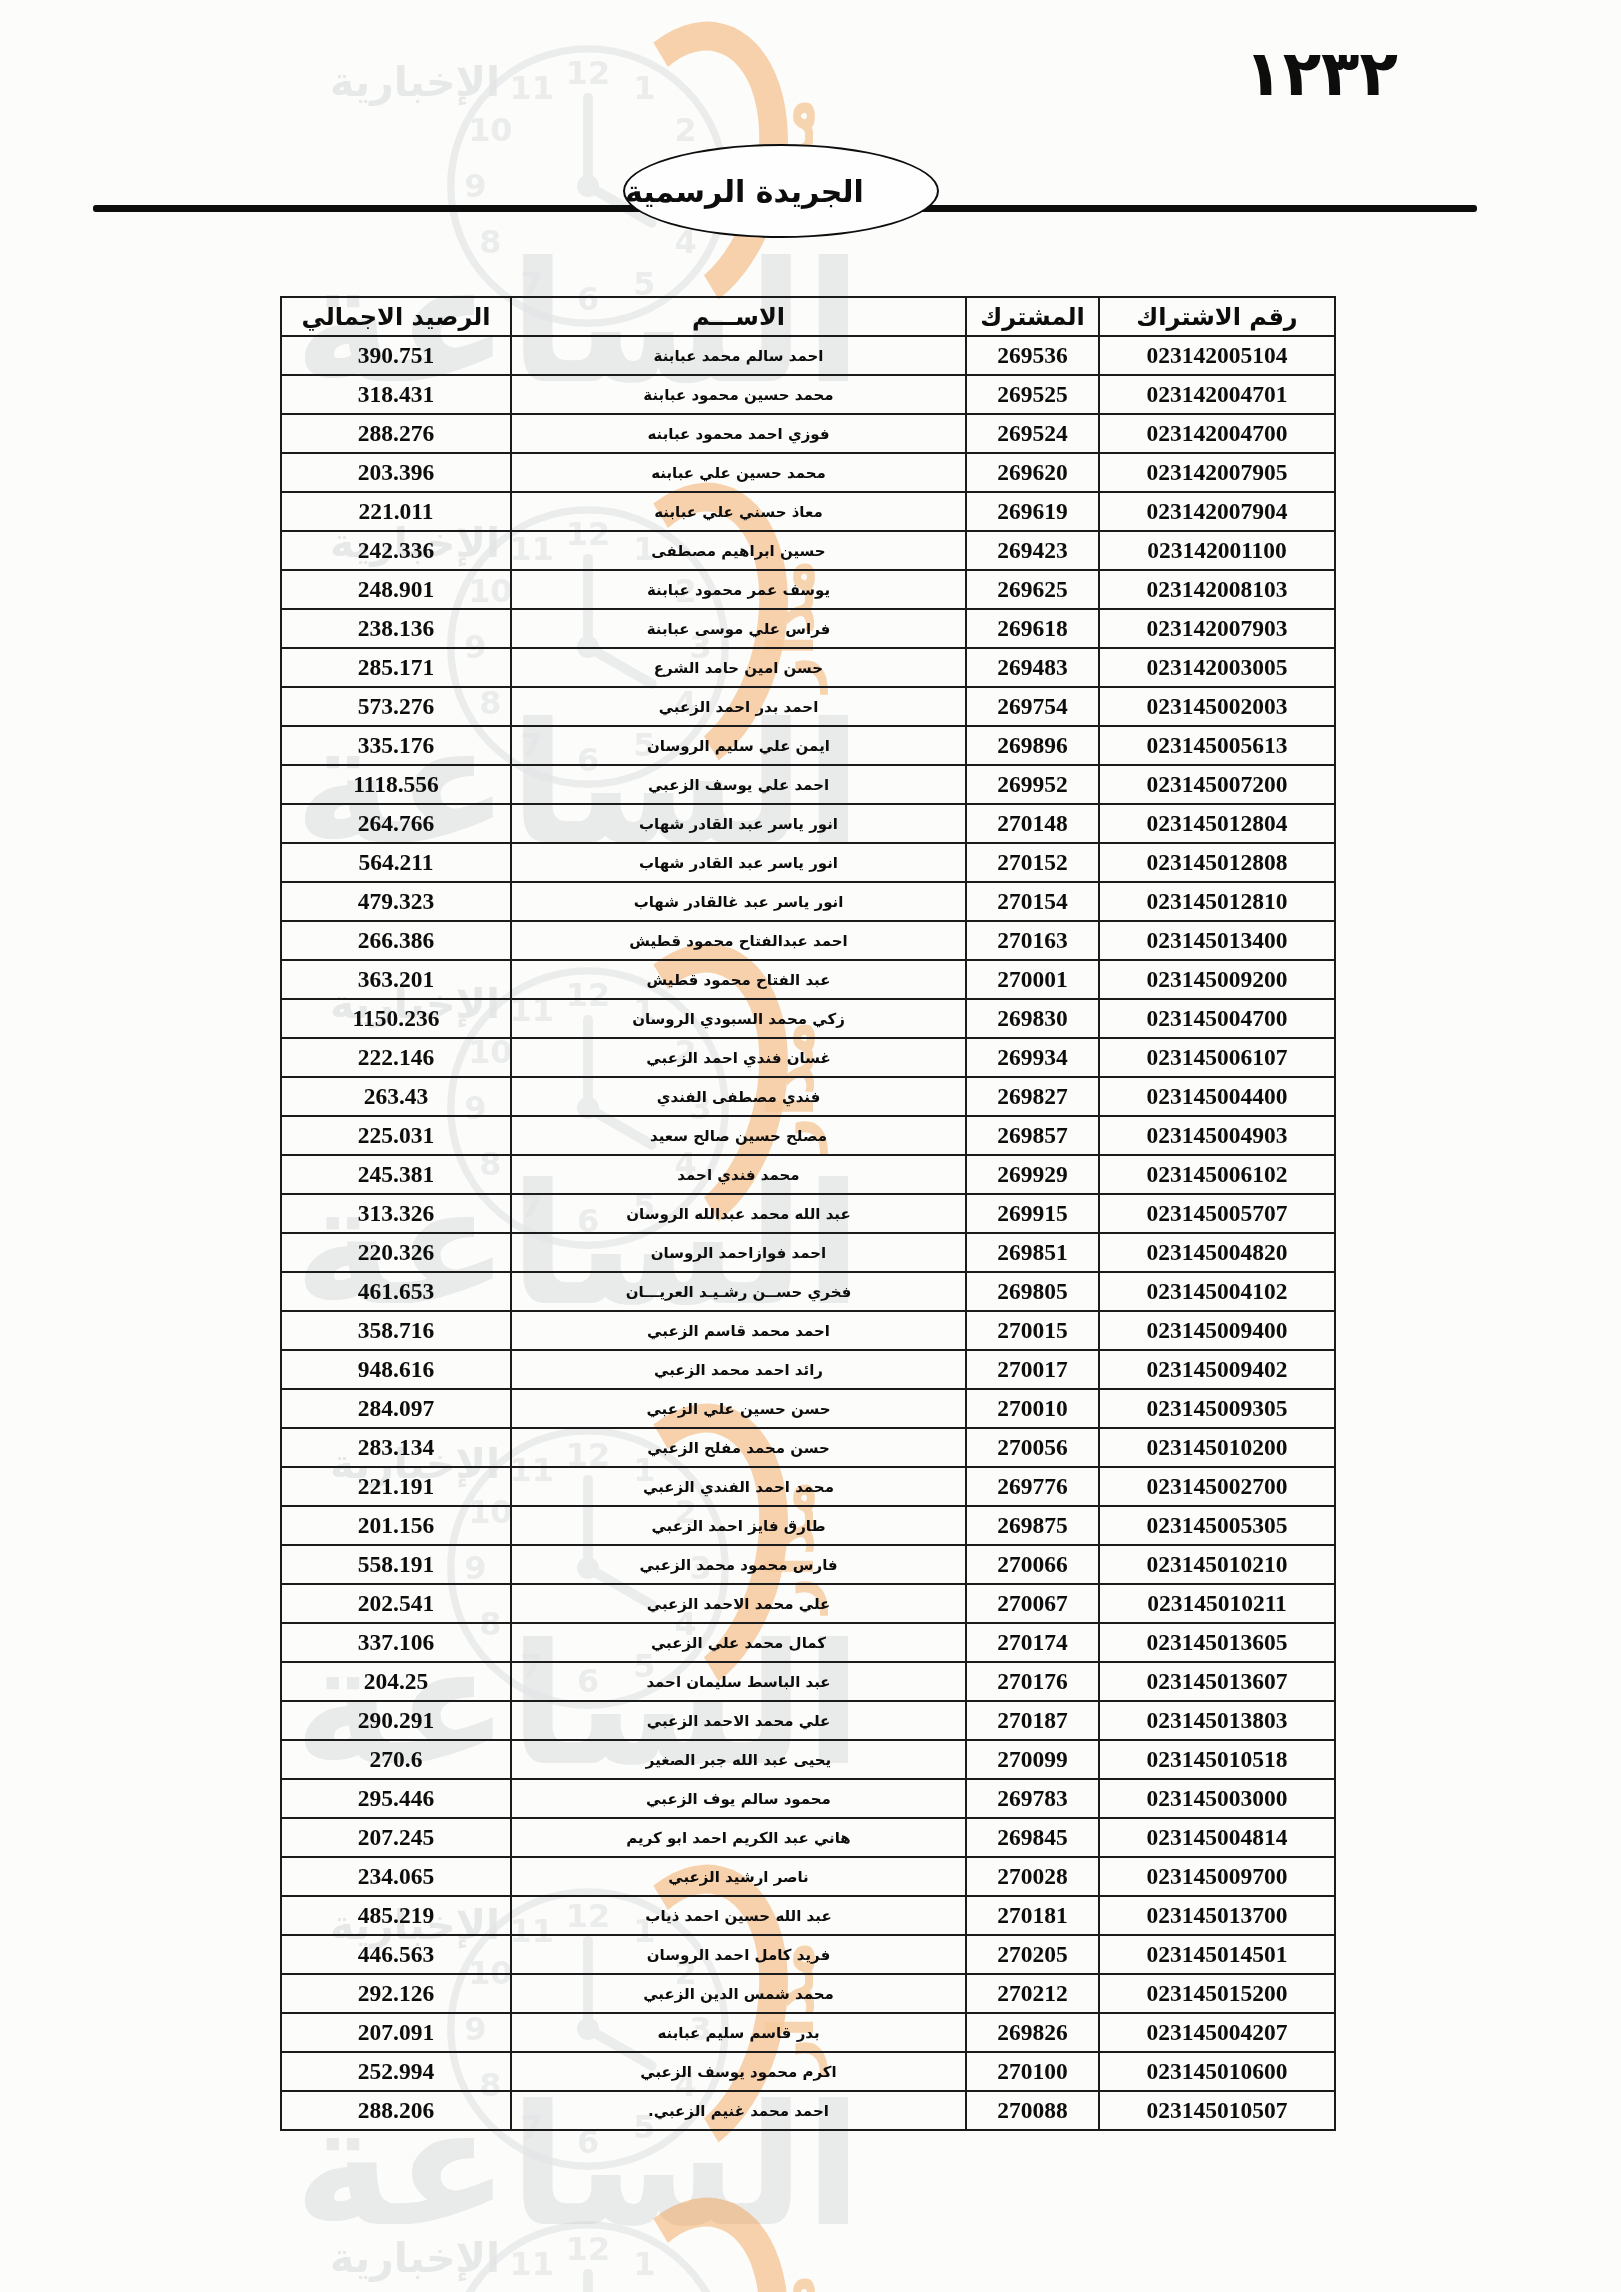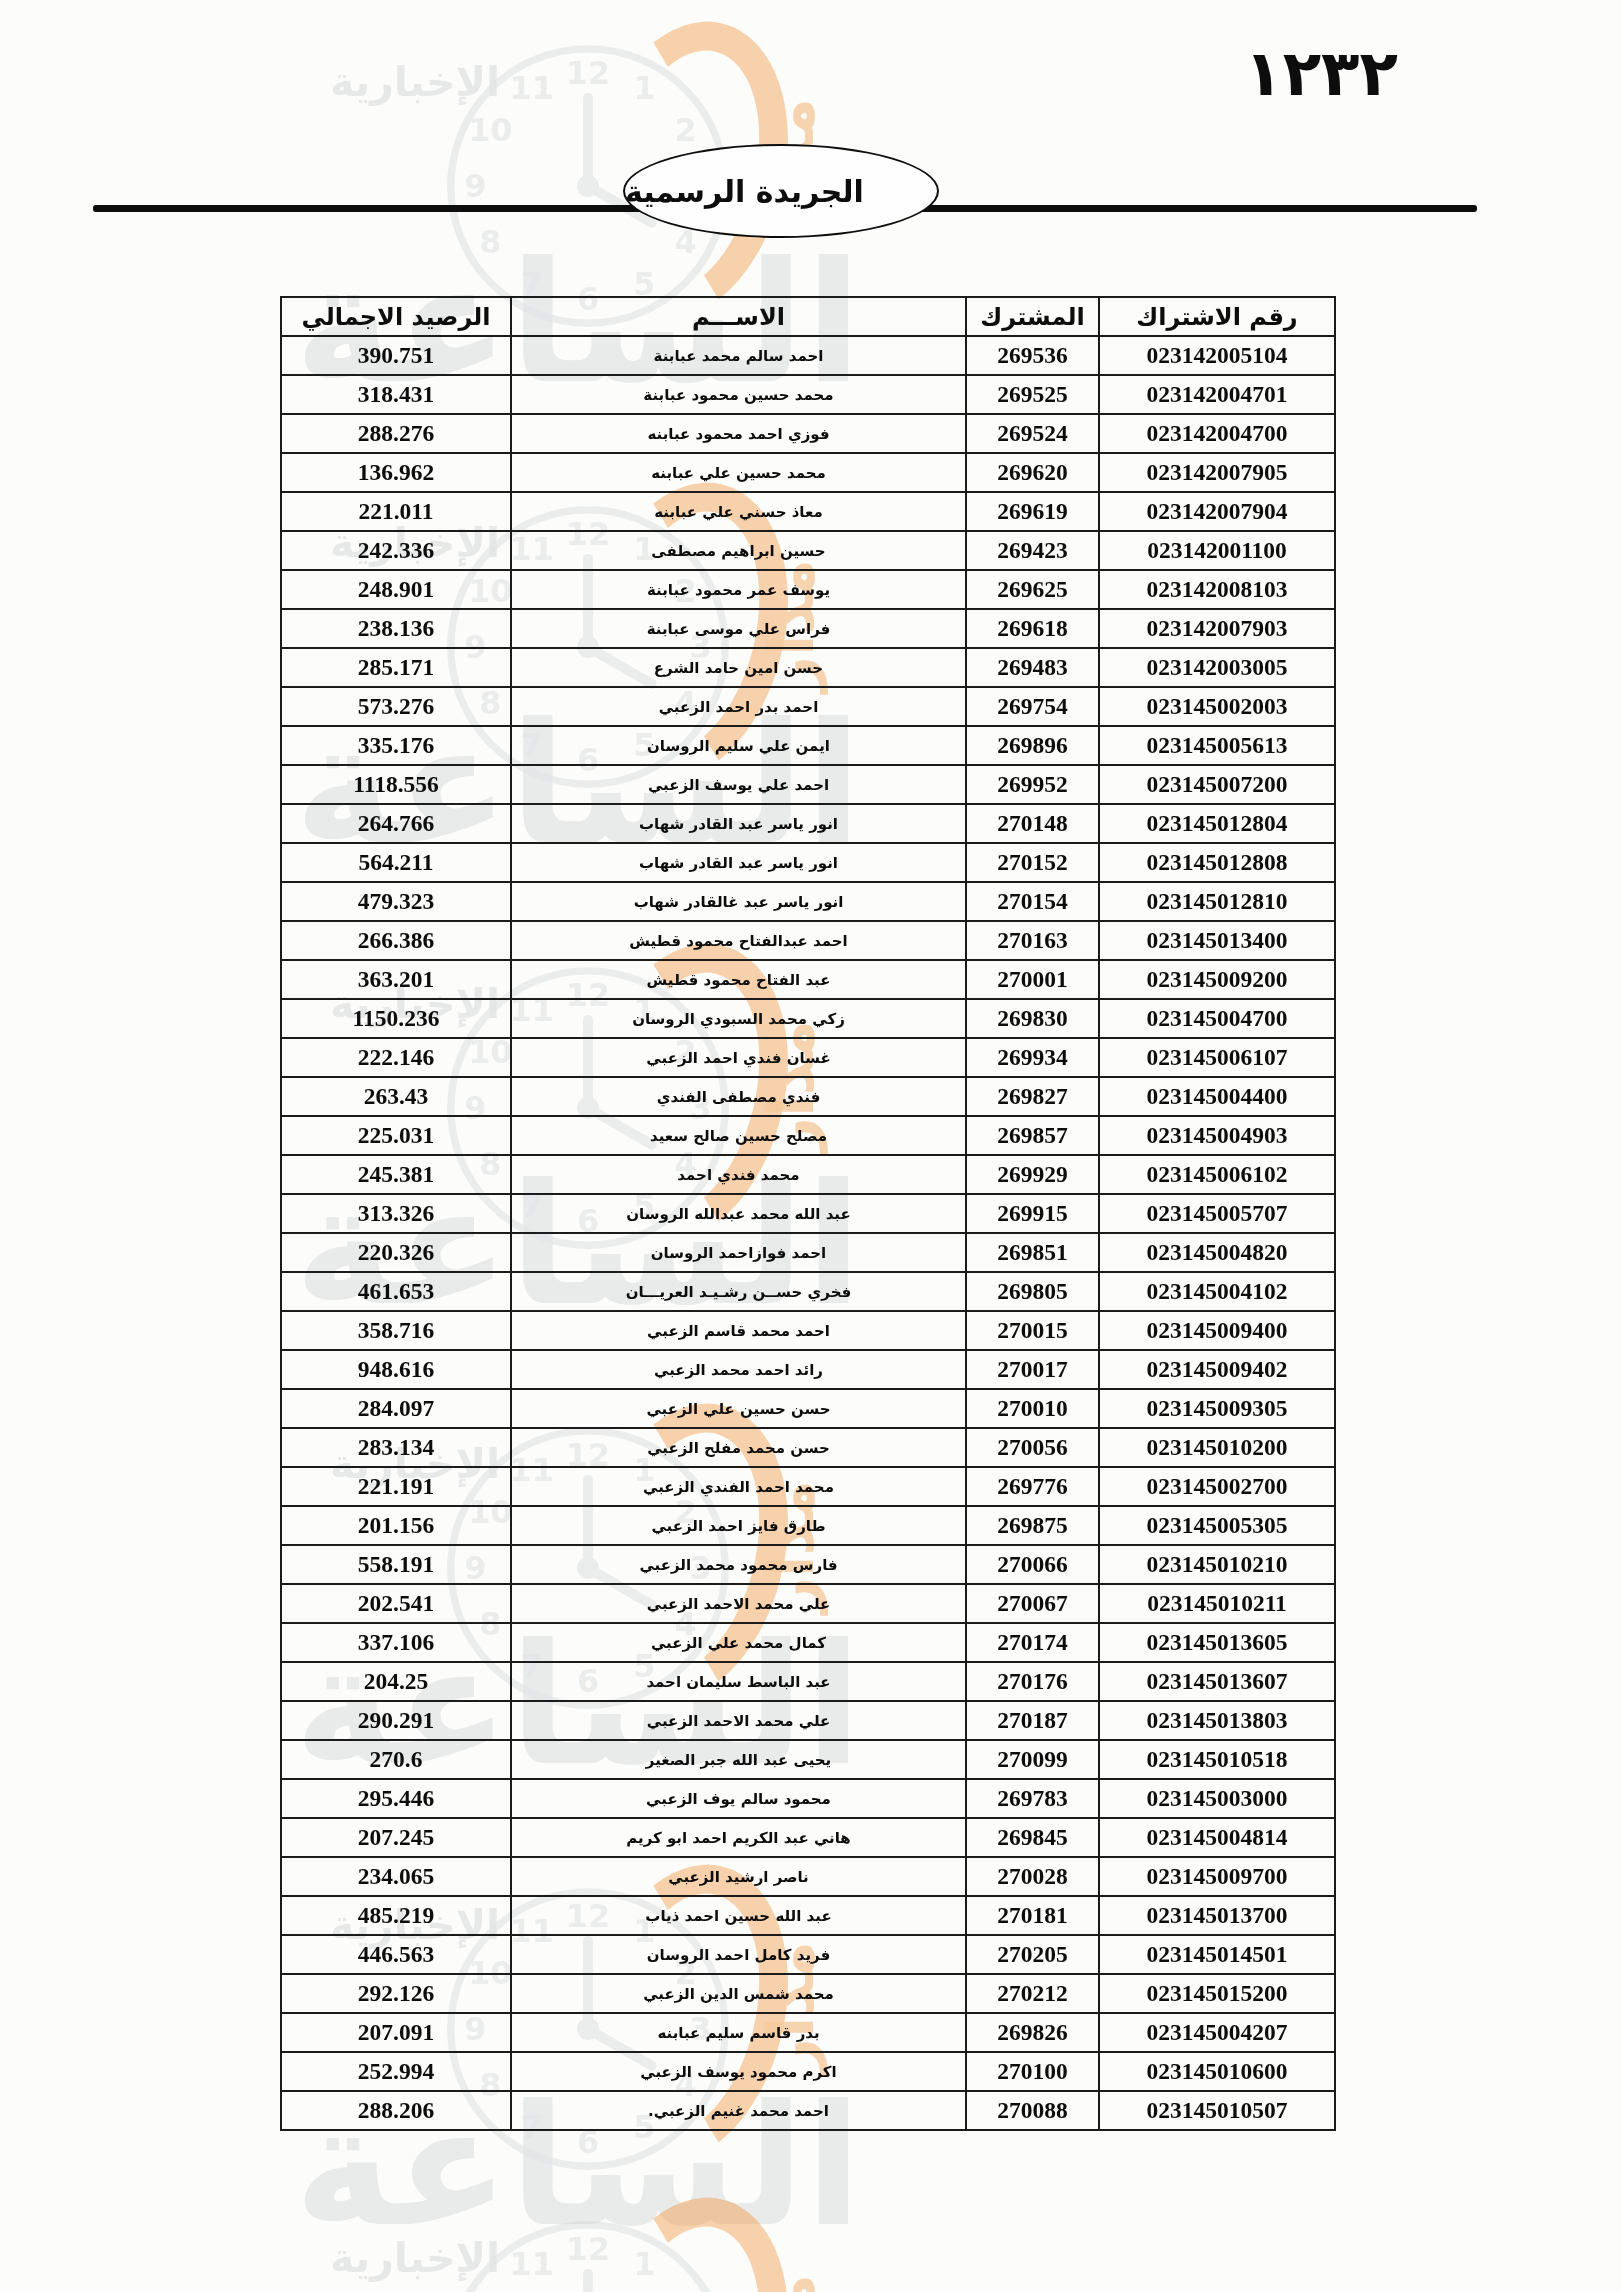--- a/index.html
+++ b/index.html
@@ -271,21 +271,21 @@
           <tr>
             <td class="num">023142004700</td>
             <td class="num">269524</td>
             <td class="name">فوزي احمد محمود عبابنه</td>
             <td class="num">288.276</td>
           </tr>
           <tr>
             <td class="num">023142007905</td>
             <td class="num">269620</td>
             <td class="name">محمد حسين علي عبابنه</td>
-            <td class="num">136.962</td>
+            <td class="num">203.396</td>
           </tr>
           <tr>
             <td class="num">023142007904</td>
             <td class="num">269619</td>
             <td class="name">معاذ حسني علي عبابنه</td>
             <td class="num">221.011</td>
           </tr>
           <tr>
             <td class="num">023142001100</td>
             <td class="num">269423</td>

